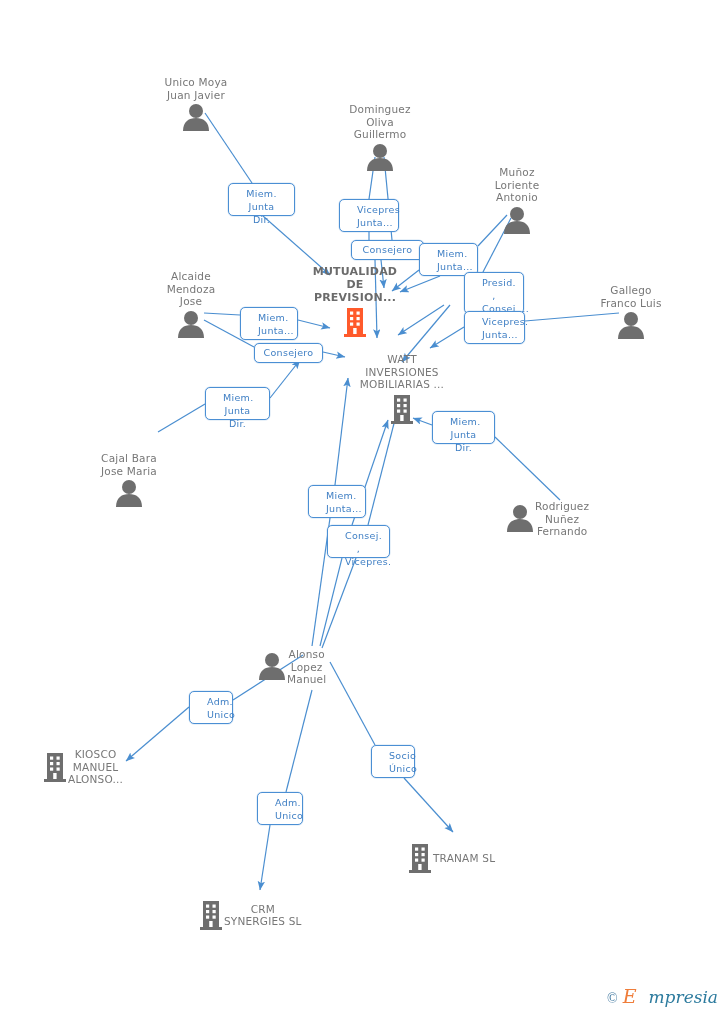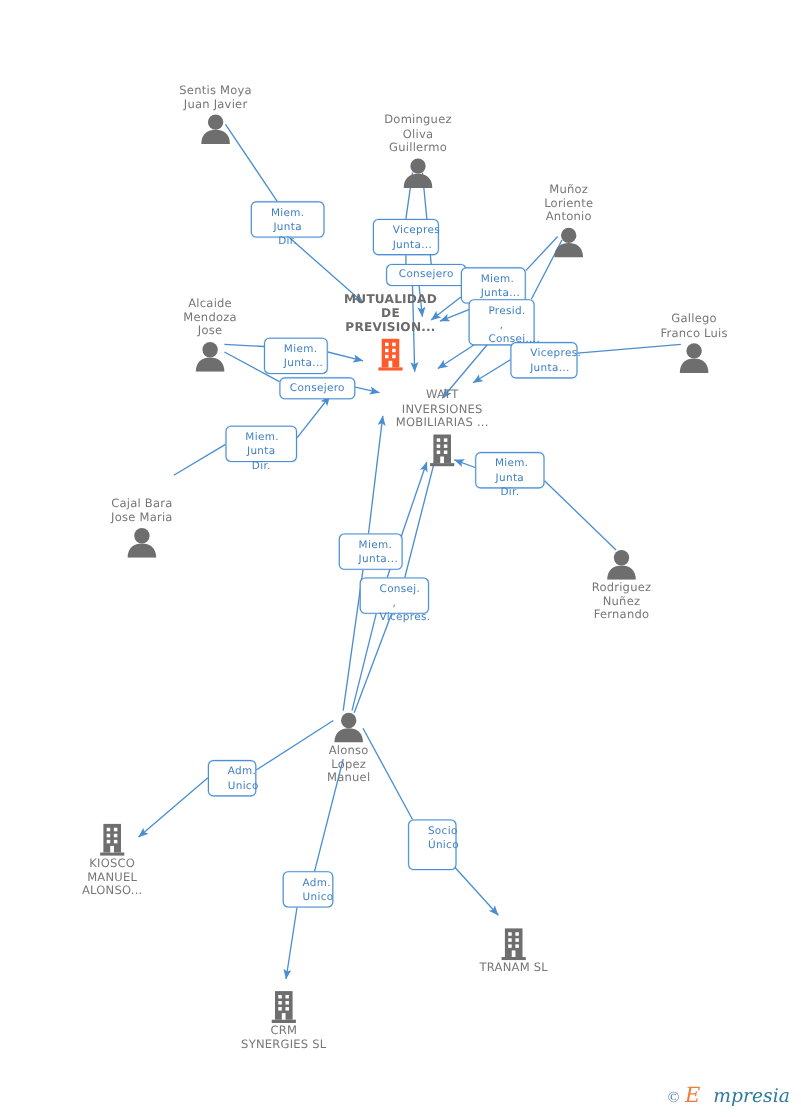--- a/index.html
+++ b/index.html
@@ -13,21 +13,21 @@
   #graph{position:absolute;left:0;top:0;width:728px;height:1015px;}
   .edges{position:absolute;left:0;top:0;width:728px;height:1015px;pointer-events:none;}
 
   
   .node{
     position:absolute;
     transform:translateX(-50%);
     text-align:center;
     width:120px;
     display:flex;
-    flex-direction:column;
+    flex-direction:row;
     align-items:center;
   }
   .node .glyph{display:block;line-height:0;}
   .node .nlabel{
     font-size:10.5px;
     color:#777777;
     line-height:12.5px;
     letter-spacing:.2px;
     white-space:pre-line;
     margin-top:1px;
@@ -120,21 +120,21 @@
     </g>
   </svg>
 
   <div class="node label-above" style="left:196px;top:76px;">
     <span class="glyph">
       <svg width="30" height="28" viewBox="0 0 30 28">
           <circle cx="15" cy="8" r="7" fill="#6e6e6e"></circle>
           <path d="M2,28 C2,18.5 8,15 15,15 C22,15 28,18.5 28,28 Z" fill="#6e6e6e"></path>
         </svg>
     </span>
-    <span class="nlabel">Sentis Moya
+    <span class="nlabel">Unico Moya
 Juan Javier</span>
   </div>
 
   <div class="node label-above" style="left:380px;top:103px;">
     <span class="glyph">
       <svg width="30" height="28" viewBox="0 0 30 28">
           <circle cx="15" cy="8" r="7" fill="#6e6e6e"></circle>
           <path d="M2,28 C2,18.5 8,15 15,15 C22,15 28,18.5 28,28 Z" fill="#6e6e6e"></path>
         </svg>
     </span>
@@ -319,21 +319,21 @@
 Junta Dir.</div>
 
   <div class="relbox" style="left:339px;top:199px;width:60px;height:33px;">Vicepres
 Junta...</div>
 
   <div class="relbox" style="left:351px;top:240px;width:73px;height:20px;line-height:14px;padding:2px 4px;">Consejero</div>
 
   <div class="relbox" style="left:419px;top:243px;width:59px;height:33px;">Miem.
 Junta...</div>
 
-  <div class="relbox" style="left:426px;top:272px;width:60px;height:42px;">Presid. ,
+  <div class="relbox" style="left:464px;top:272px;width:60px;height:42px;">Presid. ,
 Consej....</div>
 
   <div class="relbox" style="left:464px;top:311px;width:61px;height:33px;">Vicepres.
 Junta...</div>
 
   <div class="relbox" style="left:240px;top:307px;width:58px;height:33px;">Miem.
 Junta...</div>
 
   <div class="relbox" style="left:254px;top:343px;width:69px;height:20px;line-height:14px;padding:2px 4px;">Consejero</div>
 
@@ -345,21 +345,21 @@
 
   <div class="relbox" style="left:308px;top:485px;width:58px;height:33px;">Miem.
 Junta...</div>
 
   <div class="relbox" style="left:327px;top:525px;width:63px;height:33px;">Consej. ,
 Vicepres.</div>
 
   <div class="relbox" style="left:189px;top:691px;width:44px;height:33px;">Adm.
 Unico</div>
 
-  <div class="relbox" style="left:371px;top:745px;width:44px;height:46px;">Socio
+  <div class="relbox" style="left:371px;top:745px;width:44px;height:33px;">Socio
 Único</div>
 
   <div class="relbox" style="left:257px;top:792px;width:46px;height:33px;">Adm.
 Unico</div>
 
 </div>
 
 <div style="position:absolute;right:10px;bottom:8px;display:flex;align-items:baseline;gap:5px;">
   <span style="color:#4a7fa5;font-size:14px;font-family:'Liberation Serif',serif;">©</span>
   <span style="display:flex;align-items:baseline;">

